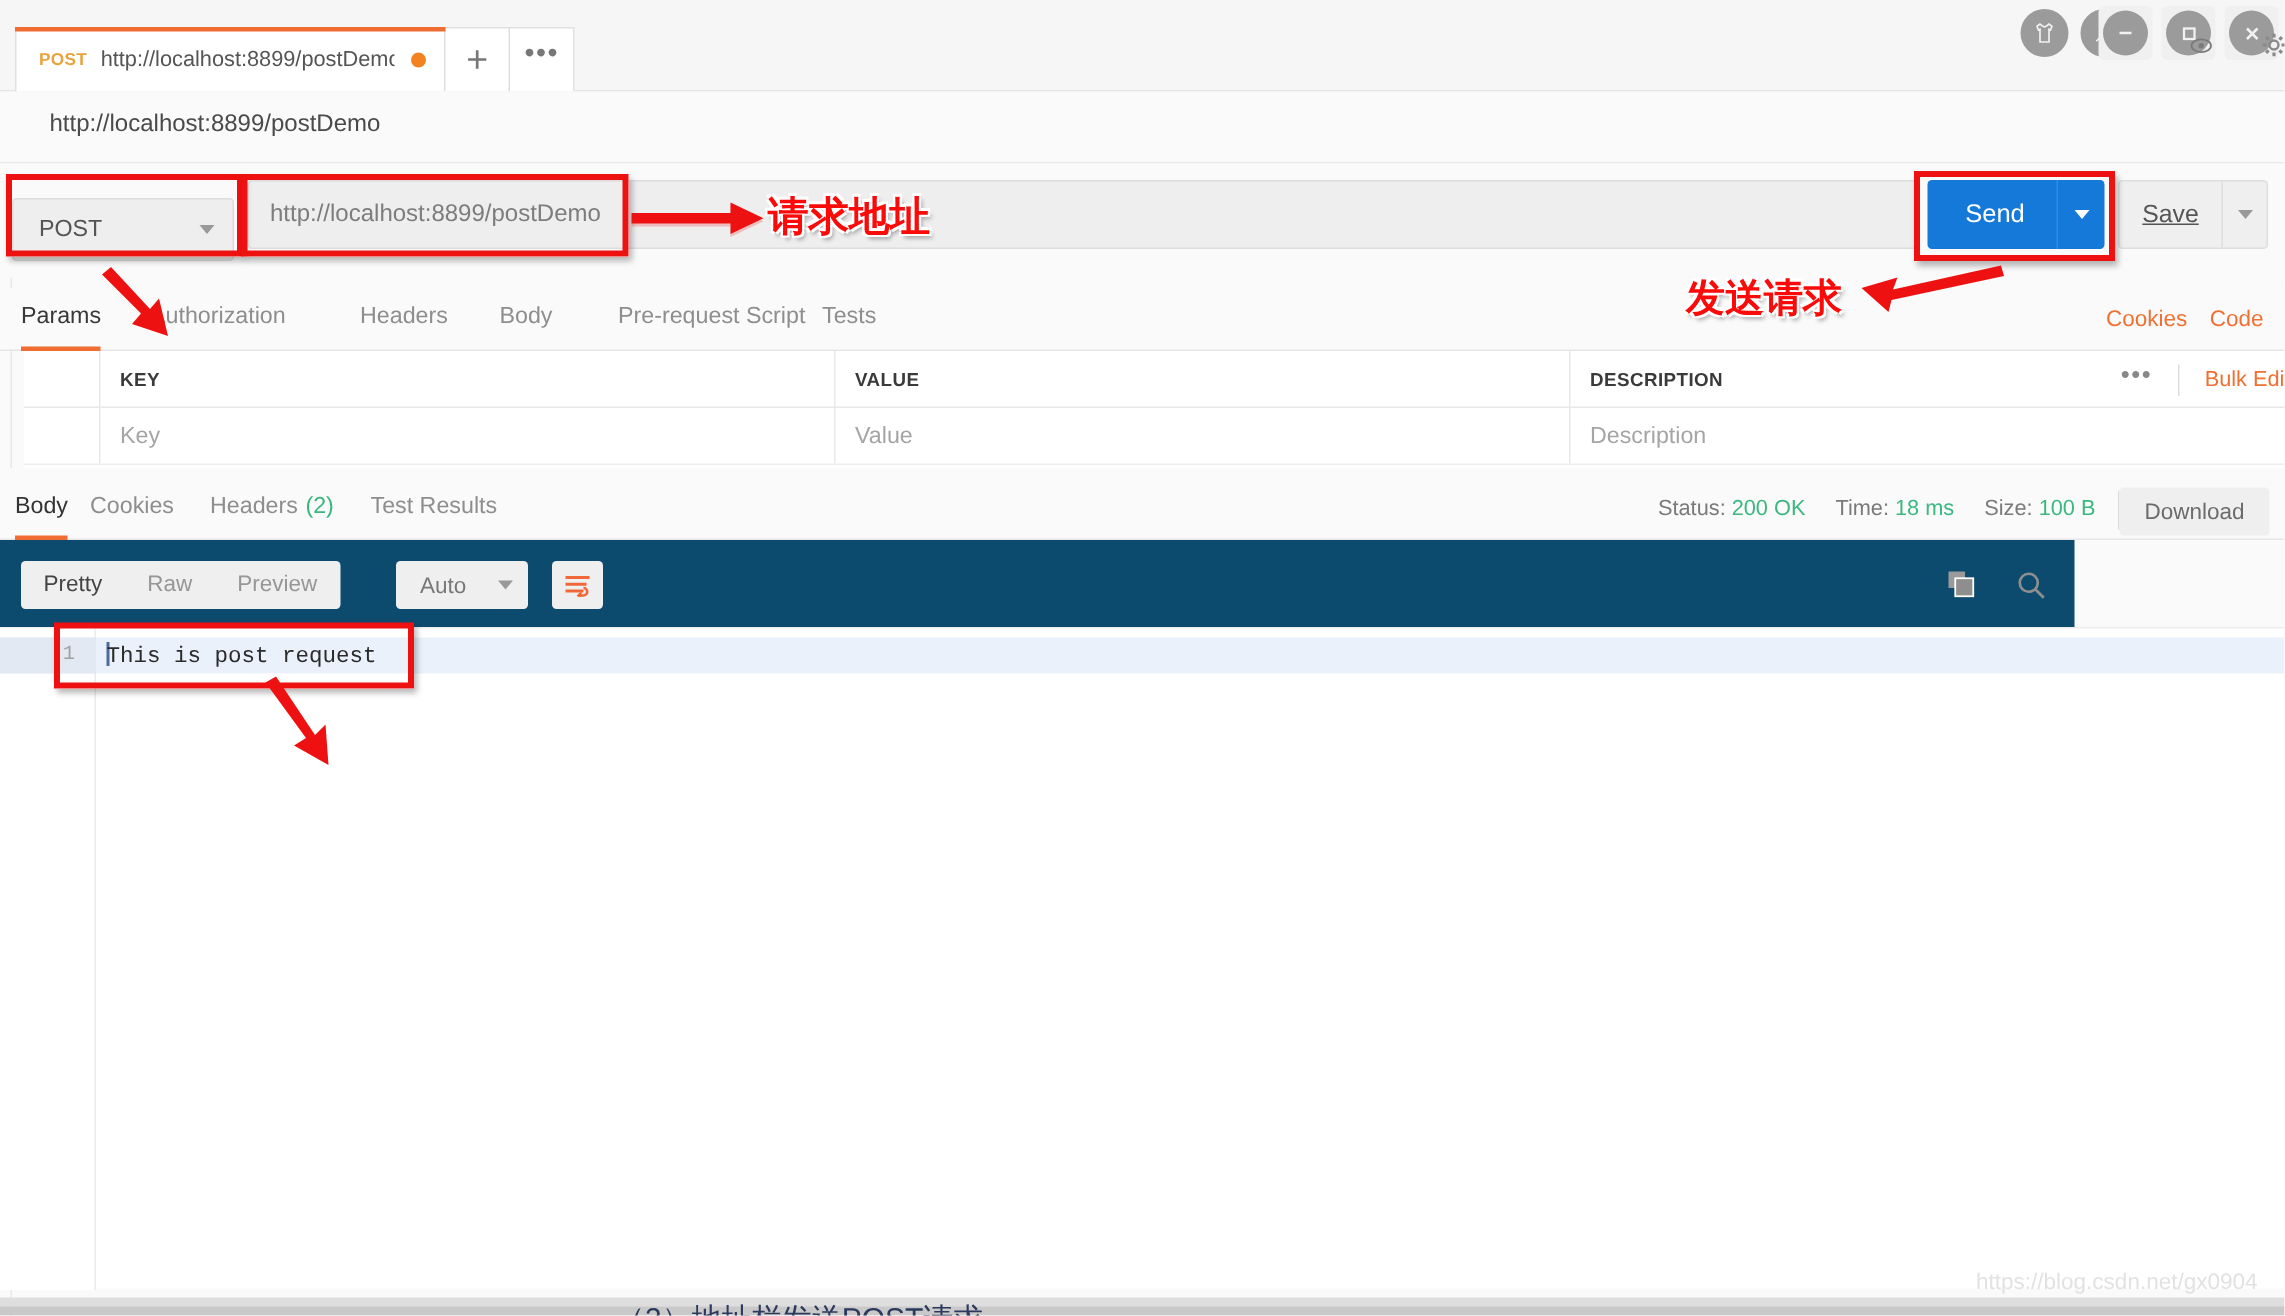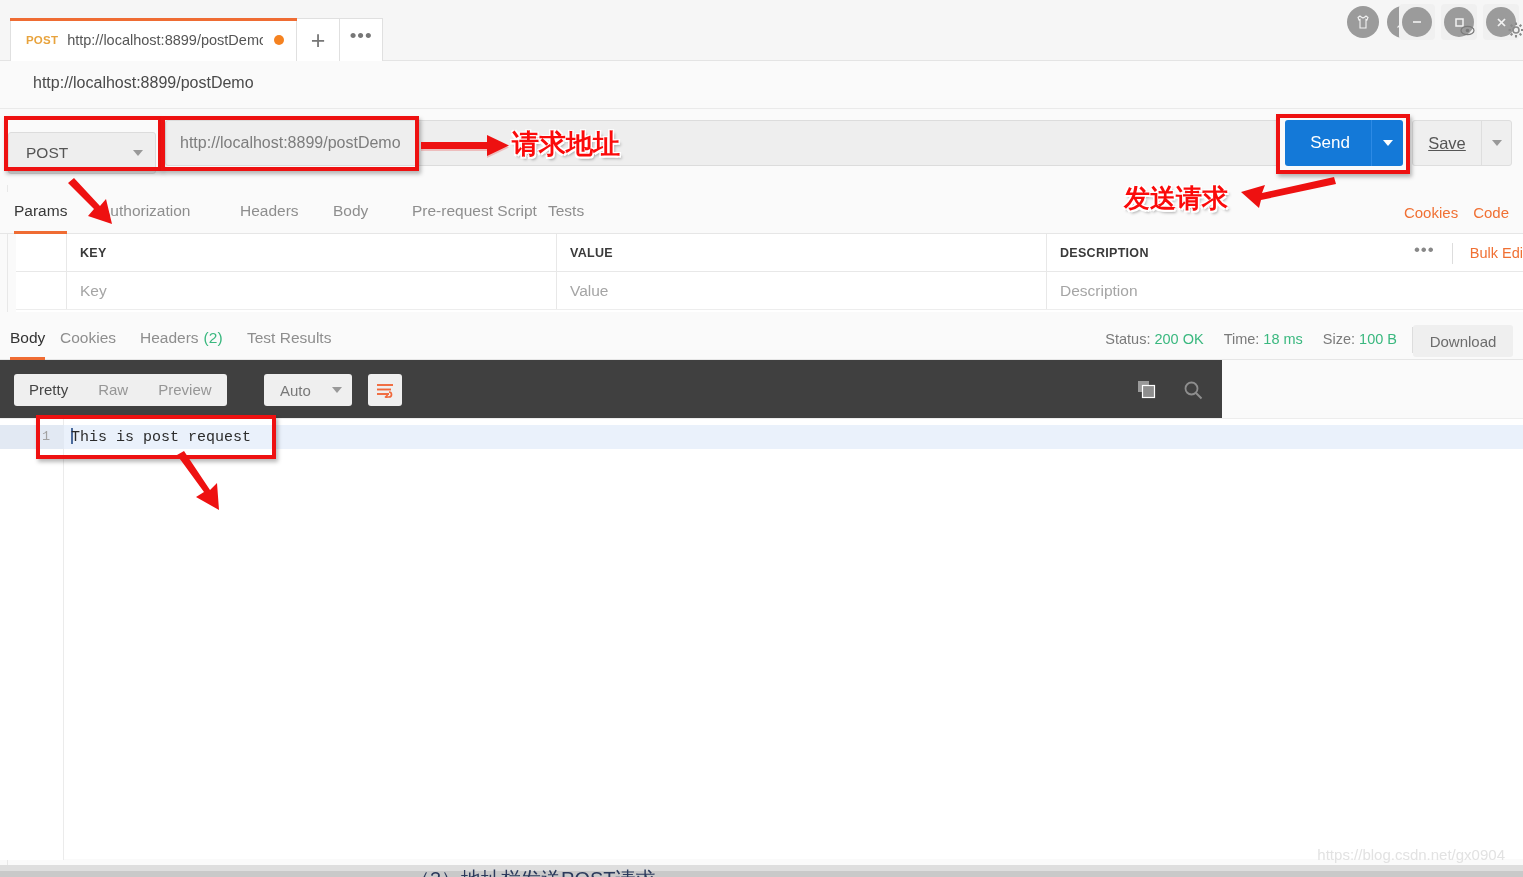--- a/index.html
+++ b/index.html
@@ -193,22 +193,22 @@
   .meta-sep { position: absolute; right: 110px; top: 15px; width: 1px; height: 26px; background: #ddd; }
   .dl-btn {
     position: absolute; right: 10px; top: 13px; width: 100px; height: 32px;
     background: #efefef; border-radius: 3px;
     display: flex; align-items: center; justify-content: center;
     font-size: 15px; color: #6c6c6c;
   }
 
   
   .bodybar {
-    position: absolute; left: 0; top: 360px; width: 1222px; height: 58px;
-    background: #404040;
+    position: absolute; left: 0; top: 360px; width: 1383px; height: 58px;
+    background: #0c4a6e;
   }
   .seg {
     position: absolute; left: 14px; top: 14px; height: 32px;
     background: #efefef; border-radius: 3px; display: flex; align-items: center;
   }
   .seg span { padding: 0 15px; font-size: 15px; color: #969696; line-height: 32px; }
   .seg span.on { color: #444; }
   .auto-sel {
     position: absolute; left: 264px; top: 14px; width: 88px; height: 32px;
     background: #efefef; border-radius: 3px;

